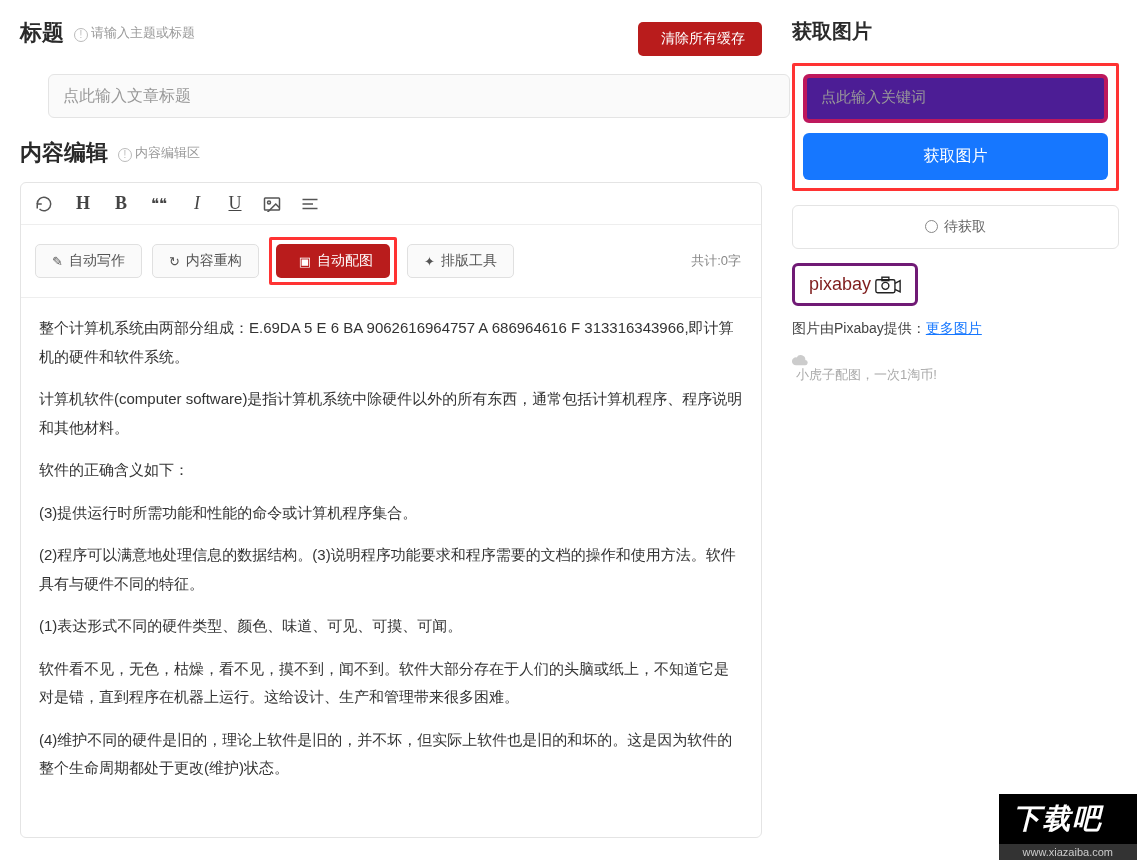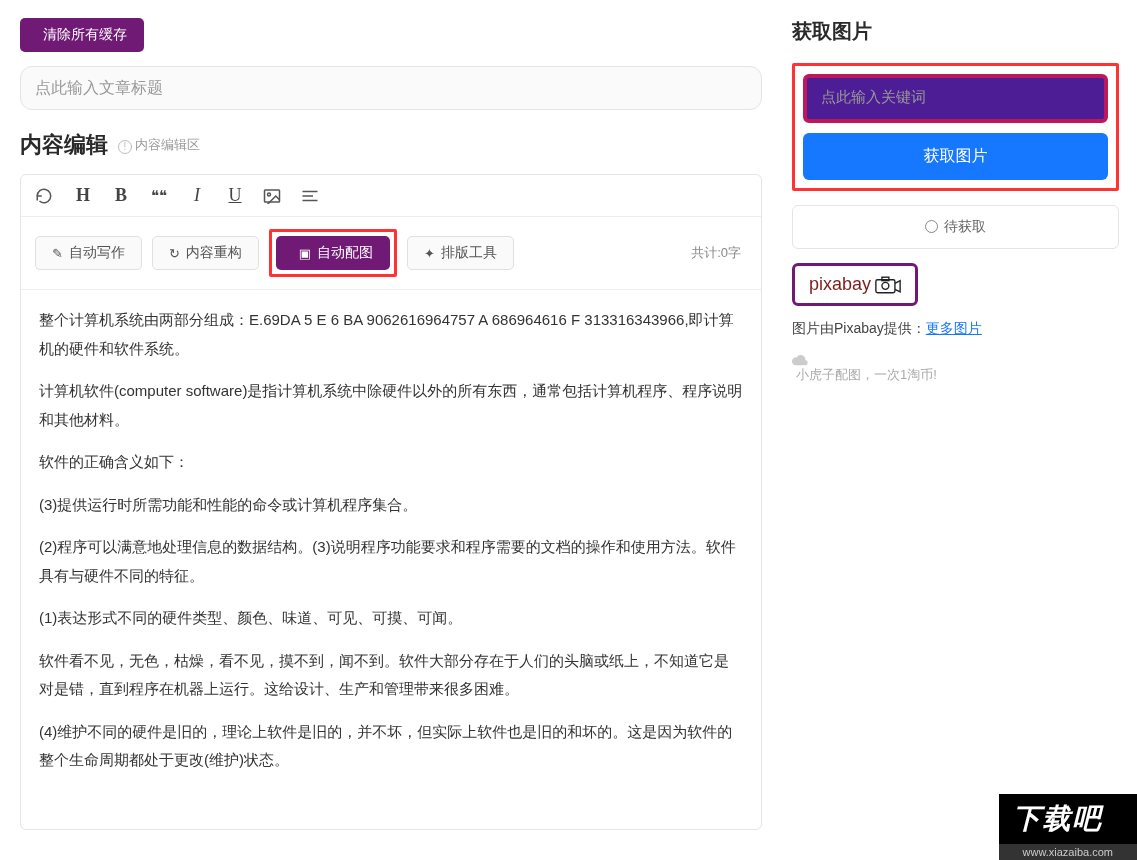--- a/index.html
+++ b/index.html
@@ -7,26 +7,26 @@
 .container { display: flex; width: 1137px; }
 .main { flex: 1; padding: 18px 20px 0 20px; }
 .sidebar { width: 355px; padding: 18px 18px 0 10px; }
 
 .section-header { display: flex; align-items: center; margin-bottom: 12px; }
 .section-title { font-size: 22px; font-weight: 700; color: #2a2a2a; margin-right: 10px; }
 .hint { color: #999; font-size: 13px; }
 .hint-icon { display: inline-block; width: 14px; height: 14px; border: 1px solid #bbb; border-radius: 50%; color: #bbb; font-size: 10px; line-height: 12px; text-align: center; margin-right: 3px; vertical-align: -1px; }
 
 .btn { display: inline-flex; align-items: center; padding: 7px 16px; border-radius: 5px; border: 1px solid transparent; cursor: pointer; font-size: 14px; }
-.btn-primary { background: #701a75; color: #fff; padding-left: 22px; }
+.btn-primary { background: #b91c1c; color: #fff; padding-left: 22px; }
 .btn-light { background: #fafafa; border: 1px solid #e0e0e0; color: #555; }
 .btn-icon { margin-right: 6px; font-size: 13px; }
 
 .title-row { display: flex; justify-content: space-between; align-items: center; margin-bottom: 14px; }
-.title-input { width: 100%; padding: 12px 14px; border: 1px solid #e4e4e4; border-radius: 12px; font-size: 16px; color: #888; background: #fafafa; }
+.title-input { width: 100%; padding: 12px 14px; border: 1px solid #e4e4e4; border-radius: 6px; font-size: 16px; color: #888; background: #fafafa; margin-left: 28px; }
 .title-input::placeholder { color: #999; }
 
 .editor-box { border: 1px solid #e4e4e4; border-radius: 6px; margin-top: 14px; }
 .toolbar-row1 { display: flex; align-items: center; padding: 10px 14px; border-bottom: 1px solid #eee; gap: 18px; color: #555; }
 .tb-icon { font-family: Georgia, serif; font-size: 18px; color: #444; cursor: pointer; width: 20px; text-align: center; }
 .toolbar-row2 { display: flex; align-items: center; padding: 12px 14px; gap: 10px; border-bottom: 1px solid #eee; position: relative; }
 .word-count { margin-left: auto; color: #888; font-size: 13px; padding-right: 6px; }
 .highlight-box { border: 3px solid #ff3333; border-radius: 2px; padding: 4px; display: inline-flex; }
 
 .content-body { padding: 16px 18px 40px 18px; line-height: 1.9; font-size: 15px; color: #333; }
@@ -58,20 +58,26 @@
 
 svg { display: block; }
 </style>
 </head>
 <body>
 
 <div class="container">
   <div class="main">
 
     <div class="title-row">
+      <div class="section-header">
+        <span class="section-title">标题</span>
+        <span class="hint">
+          <span class="hint-icon">!</span><span>请输入主题或标题</span>
+        </span>
+      </div>
       <button class="btn btn-primary">清除所有缓存</button>
     </div>
 
     <input class="title-input" type="text" placeholder="点此输入文章标题" style="">
 
     <div class="section-header" style="margin-top:20px;">
       <span class="section-title">内容编辑</span>
       <span class="hint">
         <span class="hint-icon">!</span><span>内容编辑区</span>
       </span>

